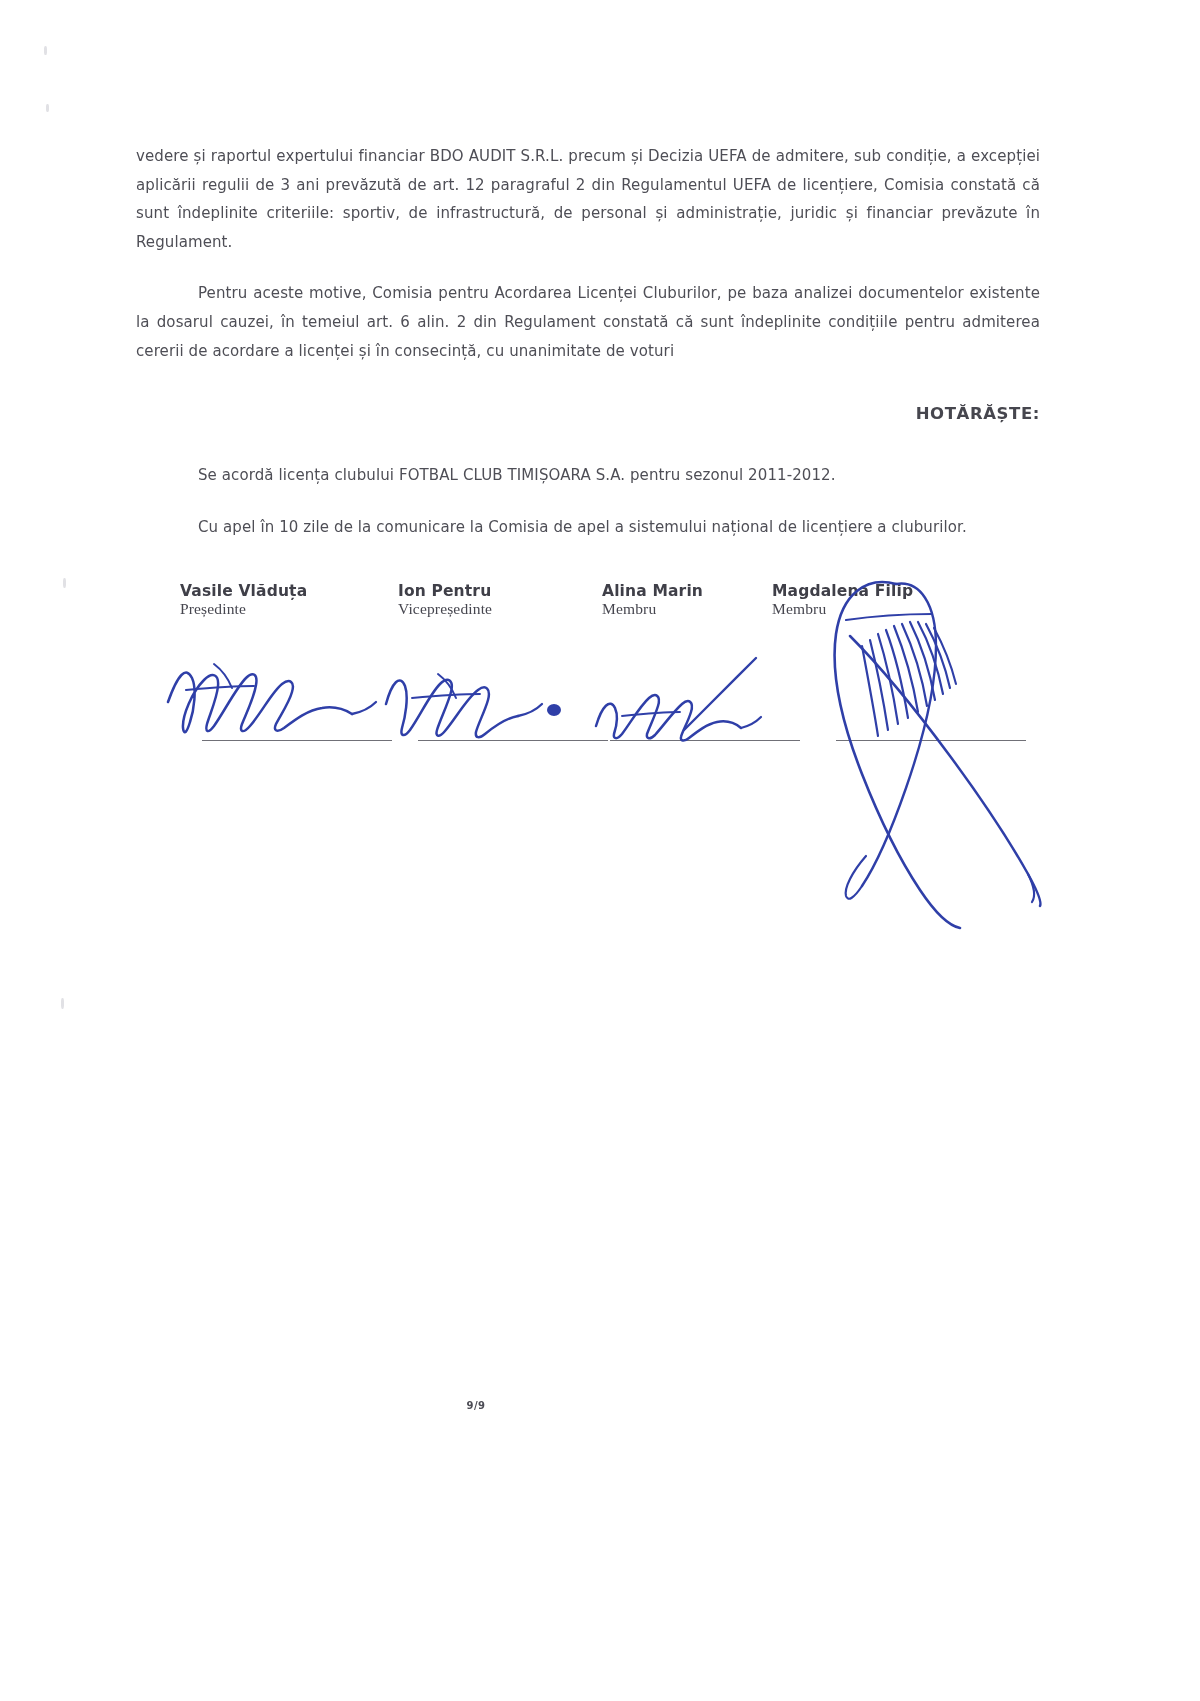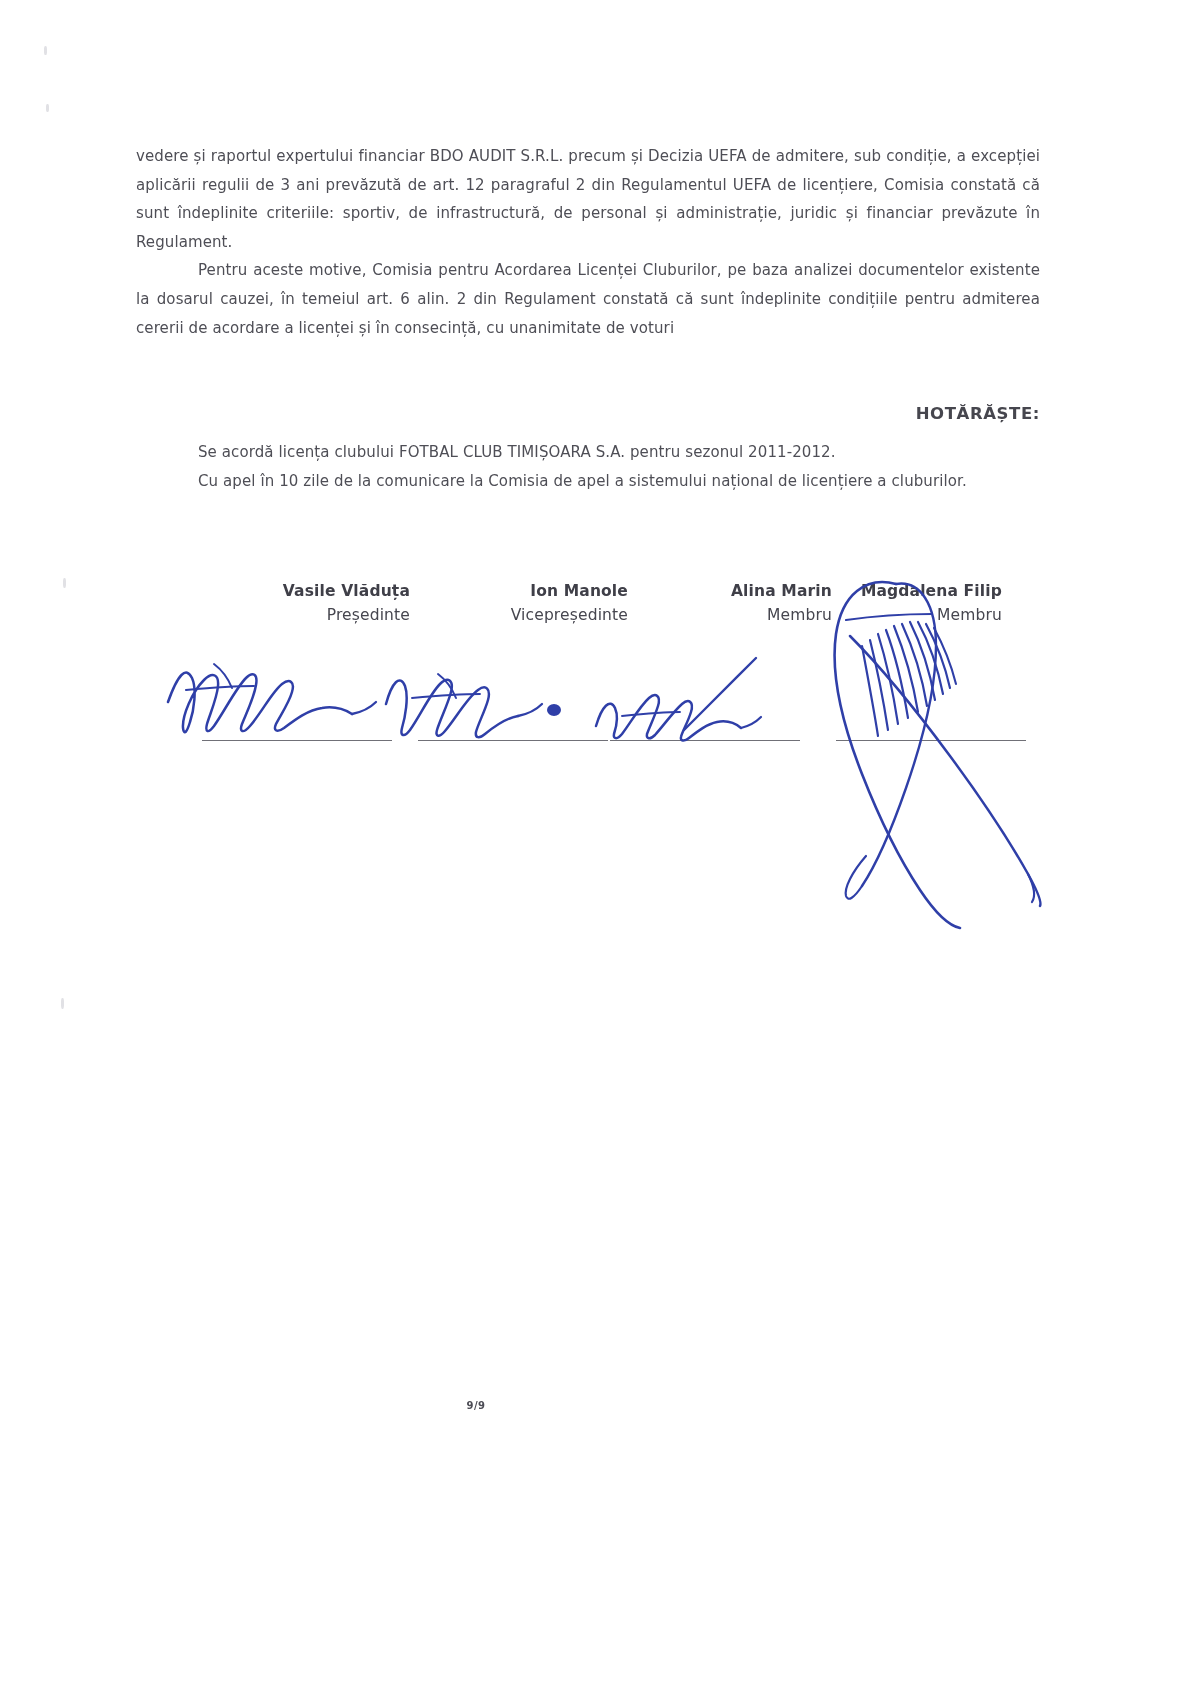--- a/index.html
+++ b/index.html
@@ -34,21 +34,21 @@
     margin: 0;
     text-align: justify;
     text-justify: inter-word;
     color: #4a4a52;
     font-size: 15px;
     line-height: 28.6px;
     letter-spacing: .1px;
     -webkit-font-smoothing: none;
     filter: blur(.32px) contrast(.92);
   }
-  p.para.indent { text-indent: 62px; }
+  p.para.indent { text-indent: 62px; margin-top: 23px; }
 
   .heading {
     position: absolute;
     left: 0;
     top: 262px;
     width: 904px;
     text-align: right;
     font-weight: bold;
     font-size: 16.5px;
     letter-spacing: .6px;
@@ -68,37 +68,37 @@
     position: absolute;
     left: 136px;
     top: 582px;
     width: 904px;
     height: 360px;
   }
   .sig-col {
     position: absolute;
     top: 0;
     width: 230px;
-    text-align: right;
+    text-align: left;
   }
   .sig-name {
     font-size: 15.5px;
     font-weight: bold;
     color: #3f3f48;
     letter-spacing: .15px;
     white-space: nowrap;
     filter: blur(.28px);
   }
   .sig-role {
-    margin-top: 6px;
     font-size: 15.5px;
     color: #46464f;
     letter-spacing: .15px;
     white-space: nowrap;
     filter: blur(.28px);
+    font-family: Liberation Serif, serif;
   }
   .sig-rule {
     position: absolute;
     height: 1px;
     background: #57575f;
     opacity: .85;
   }
   .ink {
     position: absolute;
     pointer-events: none;
@@ -155,21 +155,21 @@
     </div>
     <div class="sig-rule" style="left:66px; top:158px; width:190px;"></div>
     <svg class="ink" style="left:20px; top:62px;" width="270" height="110" viewBox="0 0 270 110">
       <path d="M12 58 C22 30, 30 22, 36 34 C41 45, 38 66, 34 78 C31 88, 28 92, 27 84 C26 72, 36 48, 48 36 C57 27, 63 31, 62 42 C61 54, 54 70, 51 80 C49 88, 52 90, 58 82 C68 68, 80 44, 90 34 C97 27, 102 30, 100 41 C98 54, 90 70, 86 80 C83 88, 87 90, 94 82 C106 68, 116 48, 126 40 C134 34, 139 38, 136 48 C133 59, 124 72, 120 80 C117 87, 121 89, 128 84 C140 75, 152 66, 166 64 C178 62, 188 65, 196 70" stroke-width="2.5"></path>
       <path d="M30 46 C52 44, 76 42, 98 42" stroke-width="2.1"></path>
       <path d="M196 70 C206 68, 214 64, 220 58" stroke-width="2.3"></path>
       <path d="M58 20 C66 26, 72 34, 76 44" stroke-width="2"></path>
     </svg>
 
     <div class="sig-col" style="left:262px;">
-      <div class="sig-name">Ion Manole</div>
+      <div class="sig-name">Ion Pentru</div>
       <div class="sig-role">Vicepreședinte</div>
     </div>
     <div class="sig-rule" style="left:282px; top:158px; width:190px;"></div>
     <svg class="ink" style="left:236px; top:66px;" width="270" height="110" viewBox="0 0 270 110">
       <path d="M14 56 C20 34, 28 26, 33 38 C37 49, 33 70, 30 80 C28 88, 32 90, 38 82 C48 68, 58 46, 68 36 C76 28, 82 32, 79 44 C76 56, 68 72, 65 82 C63 89, 67 90, 73 83 C84 70, 95 50, 106 42 C114 36, 119 41, 116 52 C113 63, 106 76, 104 84 C103 90, 107 91, 113 86 C124 77, 134 70, 146 68" stroke-width="2.5"></path>
       <path d="M66 26 C74 32, 80 40, 84 50" stroke-width="2"></path>
       <path d="M146 68 C156 66, 164 62, 170 56" stroke-width="2.3"></path>
       <ellipse cx="182" cy="62" rx="7" ry="6" fill="#2f3fa8" stroke="none"></ellipse>
       <path d="M40 50 C62 48, 86 46, 108 46" stroke-width="1.9"></path>
     </svg>

